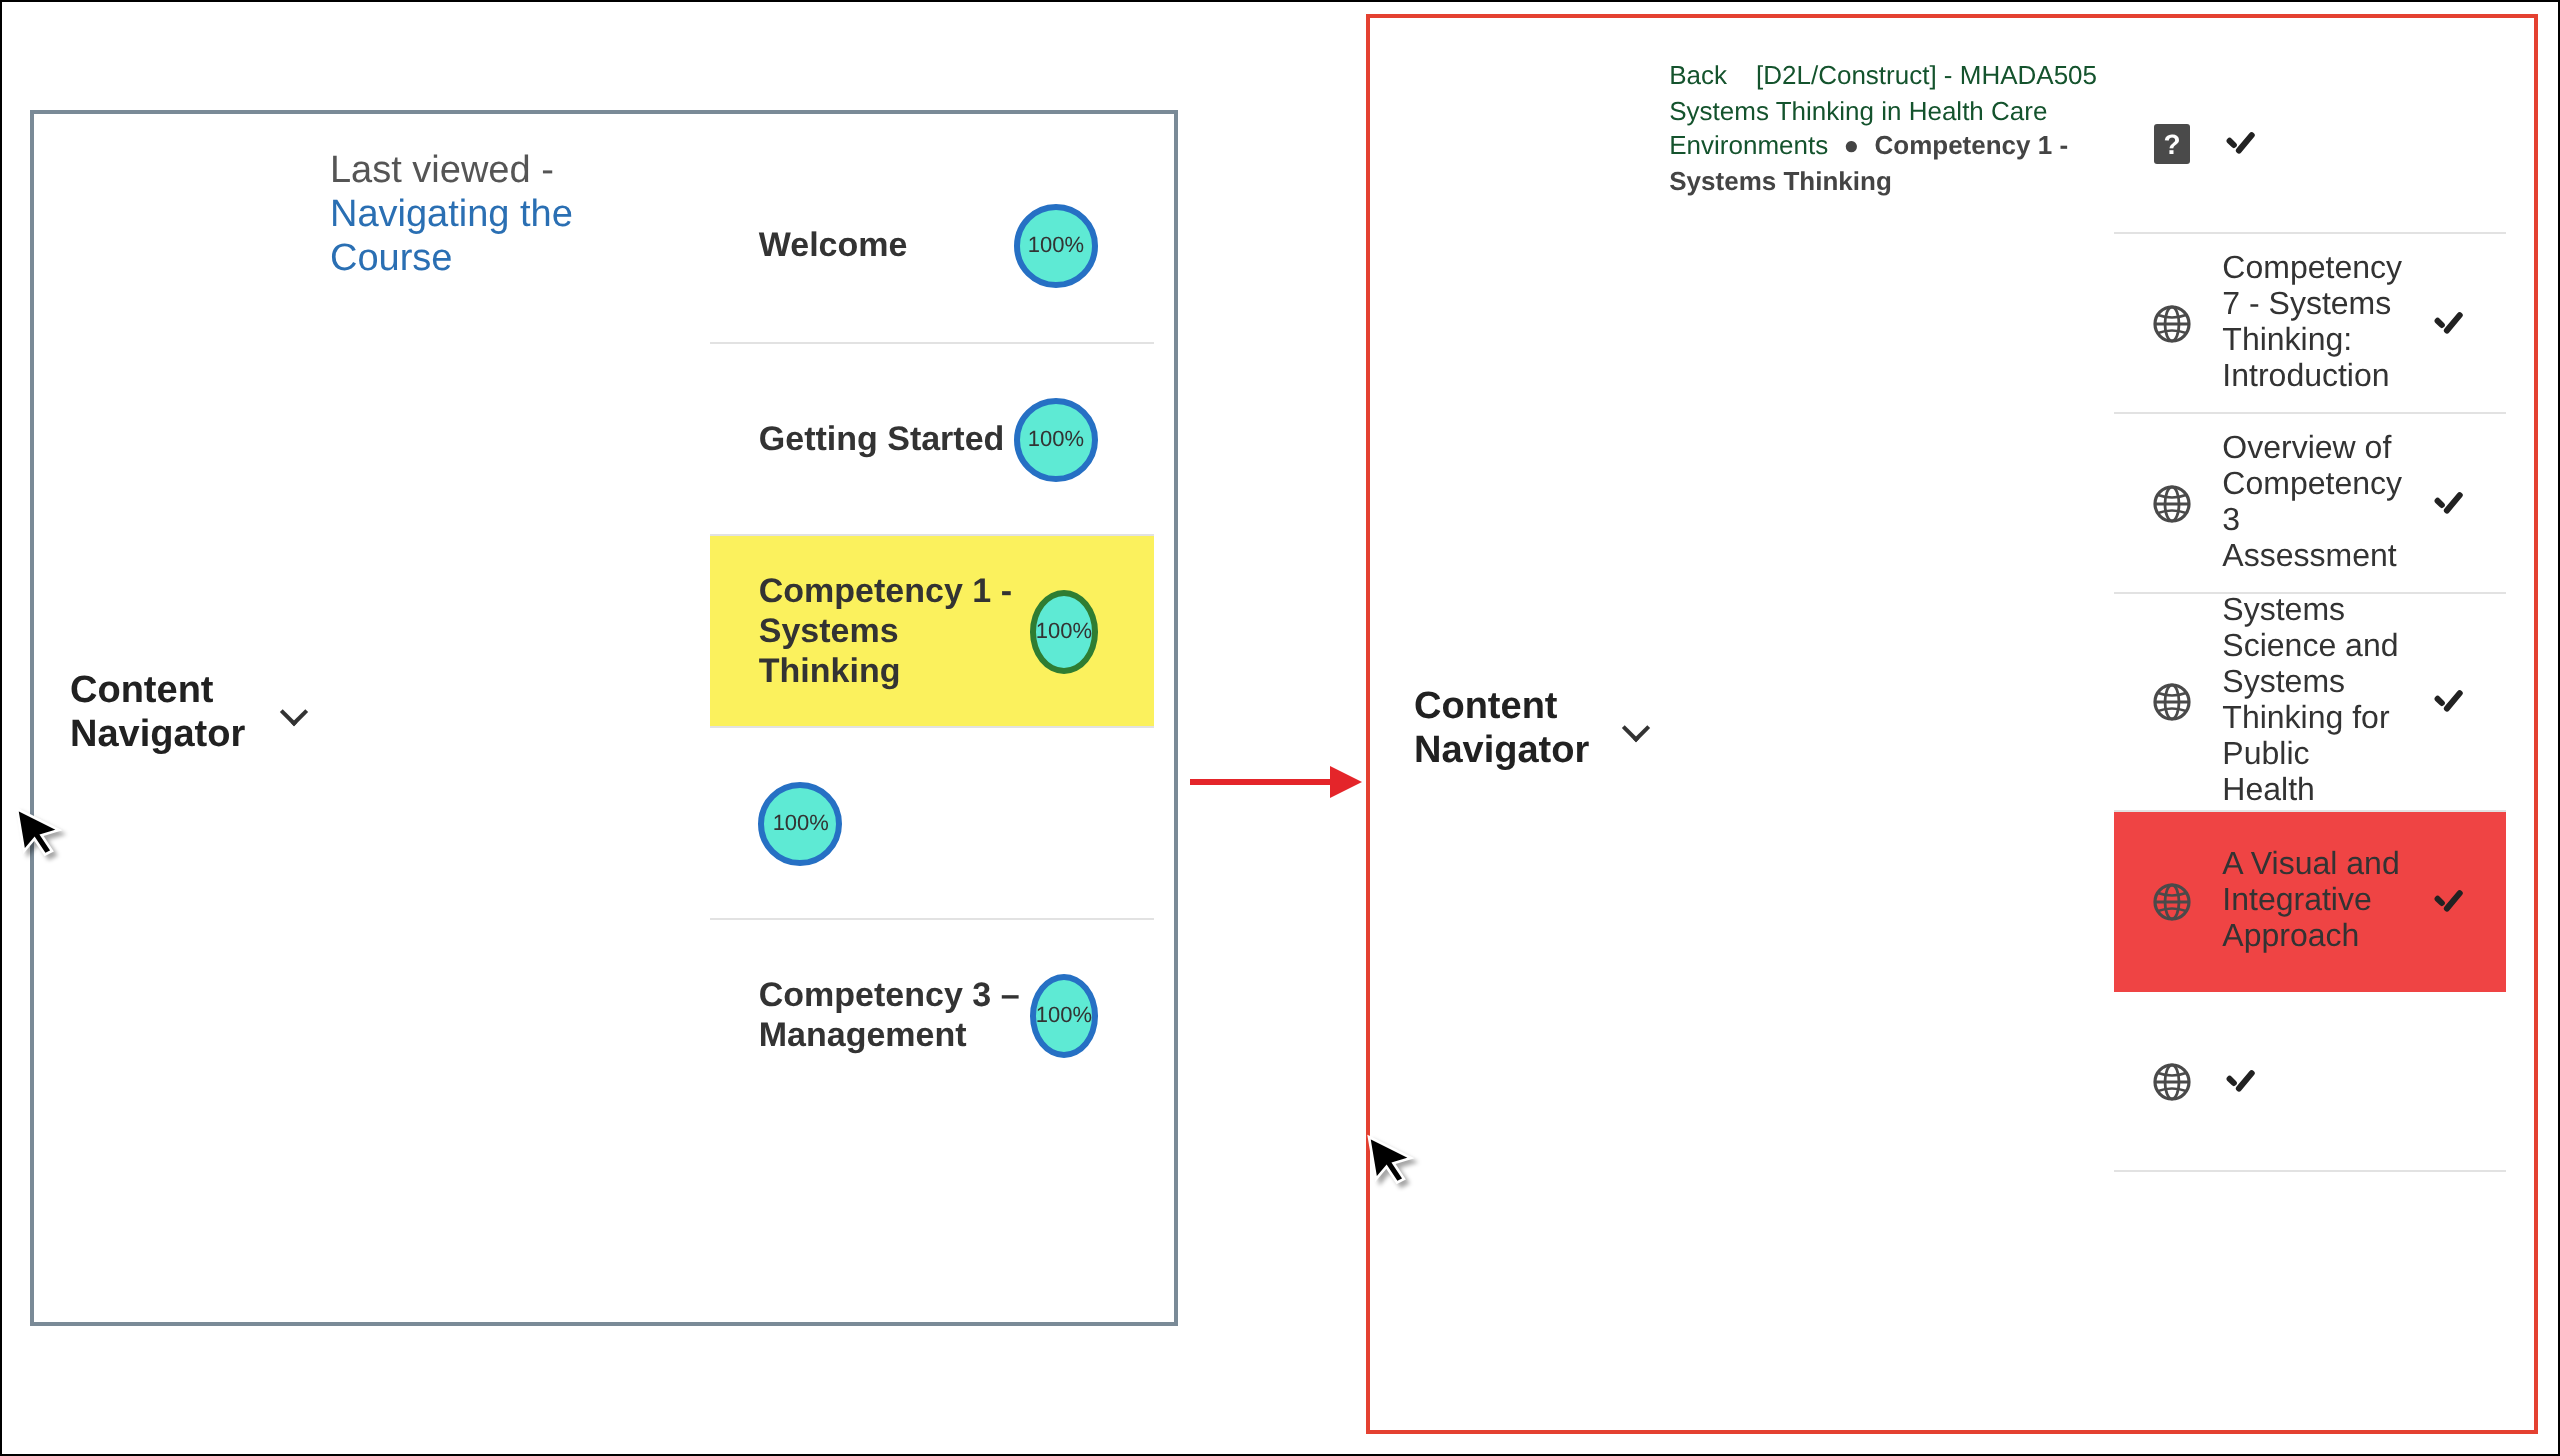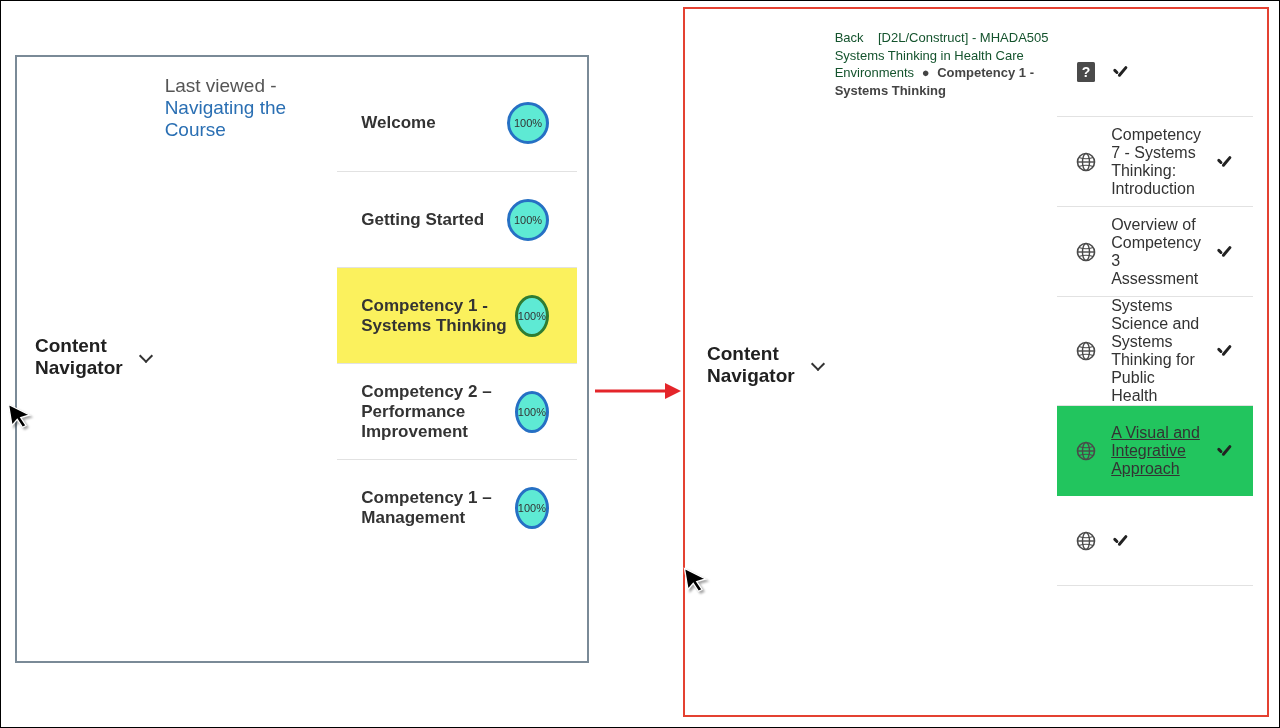--- a/index.html
+++ b/index.html
@@ -82,21 +82,21 @@
   .breadcrumbs .sep { color:#444; padding:0 4px; }
   .content-list .crow {
     display:flex; align-items:center; gap:14px;
     min-height:90px;
     padding:0 18px;
     border-bottom:1px solid #e2e2e2;
     font-size:16px; color:#333;
     position:relative;
   }
   .crow .label { flex:1; }
-  .crow.selected { background:#22c55e; border-bottom:none;text-decoration:underline; }
+  .crow.selected { background:#ef4444; border-bottom:none; }
   .crow:last-child { border-bottom:1px solid #e2e2e2; }
   .ico {
     width:22px; height:22px; flex:0 0 22px;
     display:inline-flex; align-items:center; justify-content:center;
     color:#444;
   }
   .check {
     width:20px; height:20px;
     position:relative;
   }
@@ -149,25 +149,24 @@
       </div>
       <div class="row">
         <span>Getting Started</span>
         <span class="ring">100%</span>
       </div>
       <div class="row selected">
         <span>Competency 1 - Systems Thinking</span>
         <span class="ring green">100%</span>
       </div>
       <div class="row">
-        <span>Competency 2 – Performance Improvement</span>
-        <span class="ring">100%</span>
-      </div>
-      <div class="row">
-        <span>Competency 1 – Management</span>
+        <span class="ring">100%</span>
+      </div>
+      <div class="row">
+        <span>Competency 3 – Management</span>
         <span class="ring">100%</span>
       </div>
     </div>
 </div>
 
 <svg class="arrow" viewBox="0 0 88 24">
   <line x1="2" y1="12" x2="72" y2="12" stroke="#e4252a" stroke-width="3"></line>
   <polygon points="72,4 88,12 72,20" fill="#e4252a"></polygon>
 </svg>
 

